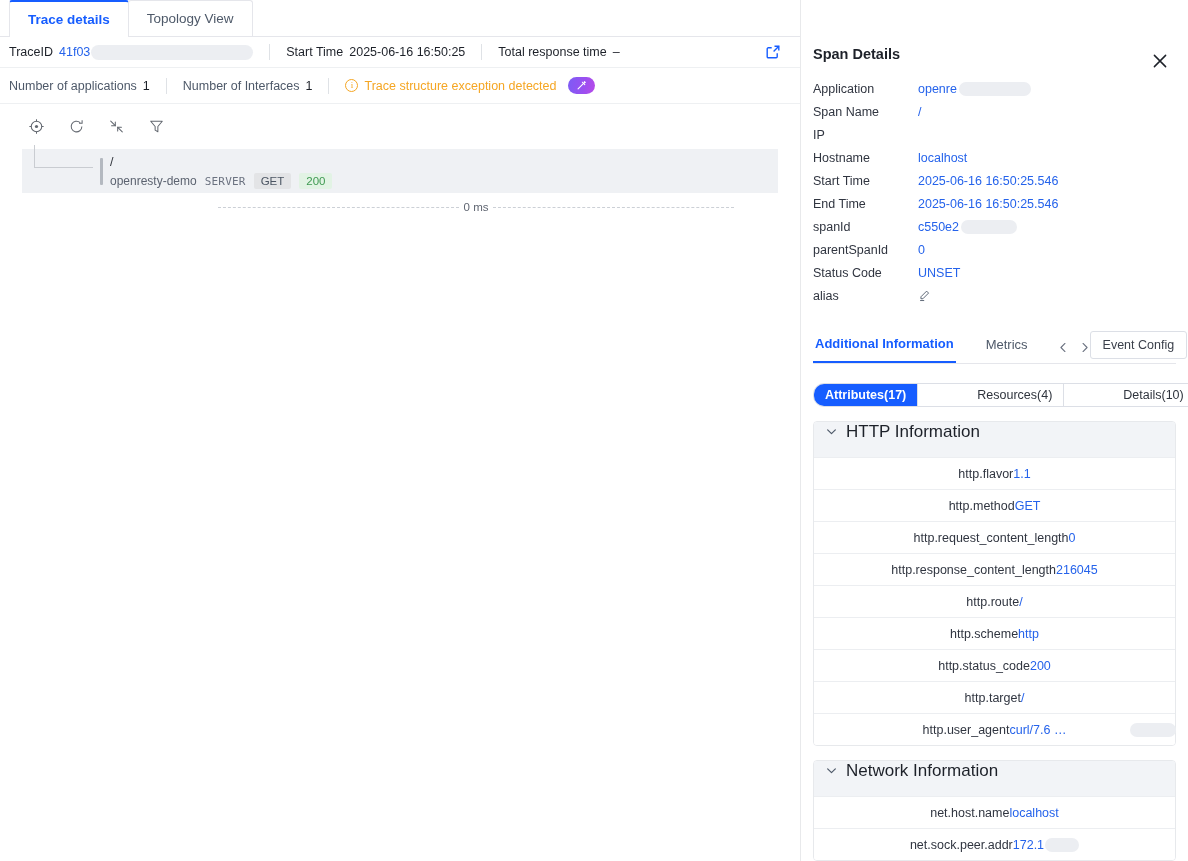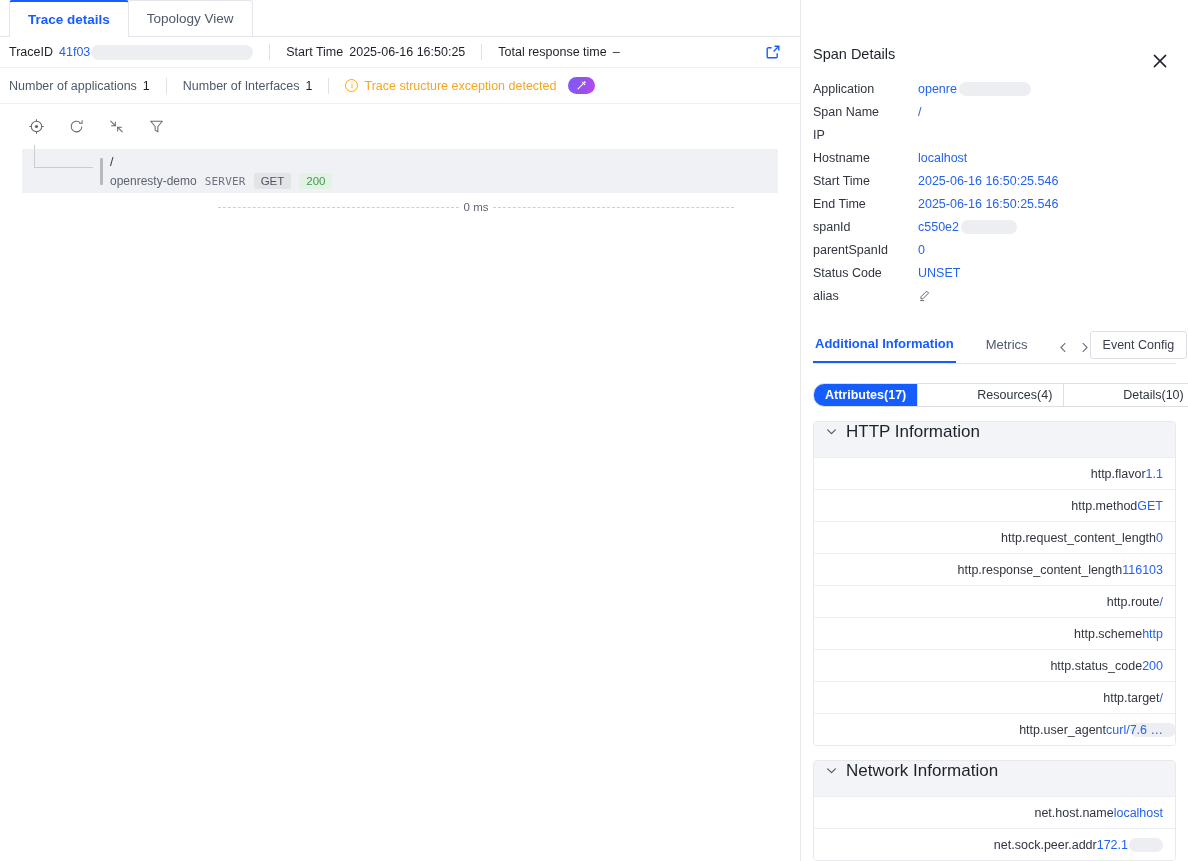--- a/index.html
+++ b/index.html
@@ -183,21 +183,21 @@
   .right-panel {
     width: 387px; height: 861px;
     background: #ffffff;
     position: relative;
     overflow: hidden;
   }
   .sd-header {
     padding: 46px 0 0 12px;
     display: flex; align-items: center;
   }
-  .sd-title { font-size: 14.5px; font-weight: normal; color: #1d2129; }
+  .sd-title { font-size: 14.5px; font-weight: bold; color: #1d2129; }
   .close-x {
     position: absolute; right: 18px; top: 51px;
     width: 20px; height: 20px; cursor: pointer;
   }
   .fields { margin-top: 15px; padding-left: 12px; }
   .field-row {
     height: 23px;
     display: flex; align-items: center;
     font-size: 12.5px;
   }
@@ -273,21 +273,21 @@
     gap: 9px;
     padding-left: 12px;
     font-size: 17px;
     color: #1d2129;
     cursor: pointer;
   }
   .chev { width: 11px; height: 11px; color: #4e5969; }
   .attr-row {
     height: 32px;
     display: flex; align-items: center;
-    justify-content: flex-end;
+    justify-content: center;
     padding: 0 12px;
     font-size: 12.5px;
     border-top: 1px solid #eceef1;
     background: #fff;
   }
   .attr-row:first-of-type { border-top: none; }
   .attr-k { color: #303540; }
   .attr-v { color: #2563eb; display: flex; align-items: center; }
 </style>
 </head>
@@ -532,21 +532,21 @@
         <div class="attr-row">
           <span class="attr-k">http.method</span>
           <span class="attr-v">GET</span>
         </div>
         <div class="attr-row">
           <span class="attr-k">http.request_content_length</span>
           <span class="attr-v">0</span>
         </div>
         <div class="attr-row">
           <span class="attr-k">http.response_content_length</span>
-          <span class="attr-v">116103</span>
+          <span class="attr-v">216045</span>
         </div>
         <div class="attr-row">
           <span class="attr-k">http.route</span>
           <span class="attr-v">/</span>
         </div>
         <div class="attr-row">
           <span class="attr-k">http.scheme</span>
           <span class="attr-v">http</span>
         </div>
         <div class="attr-row">

